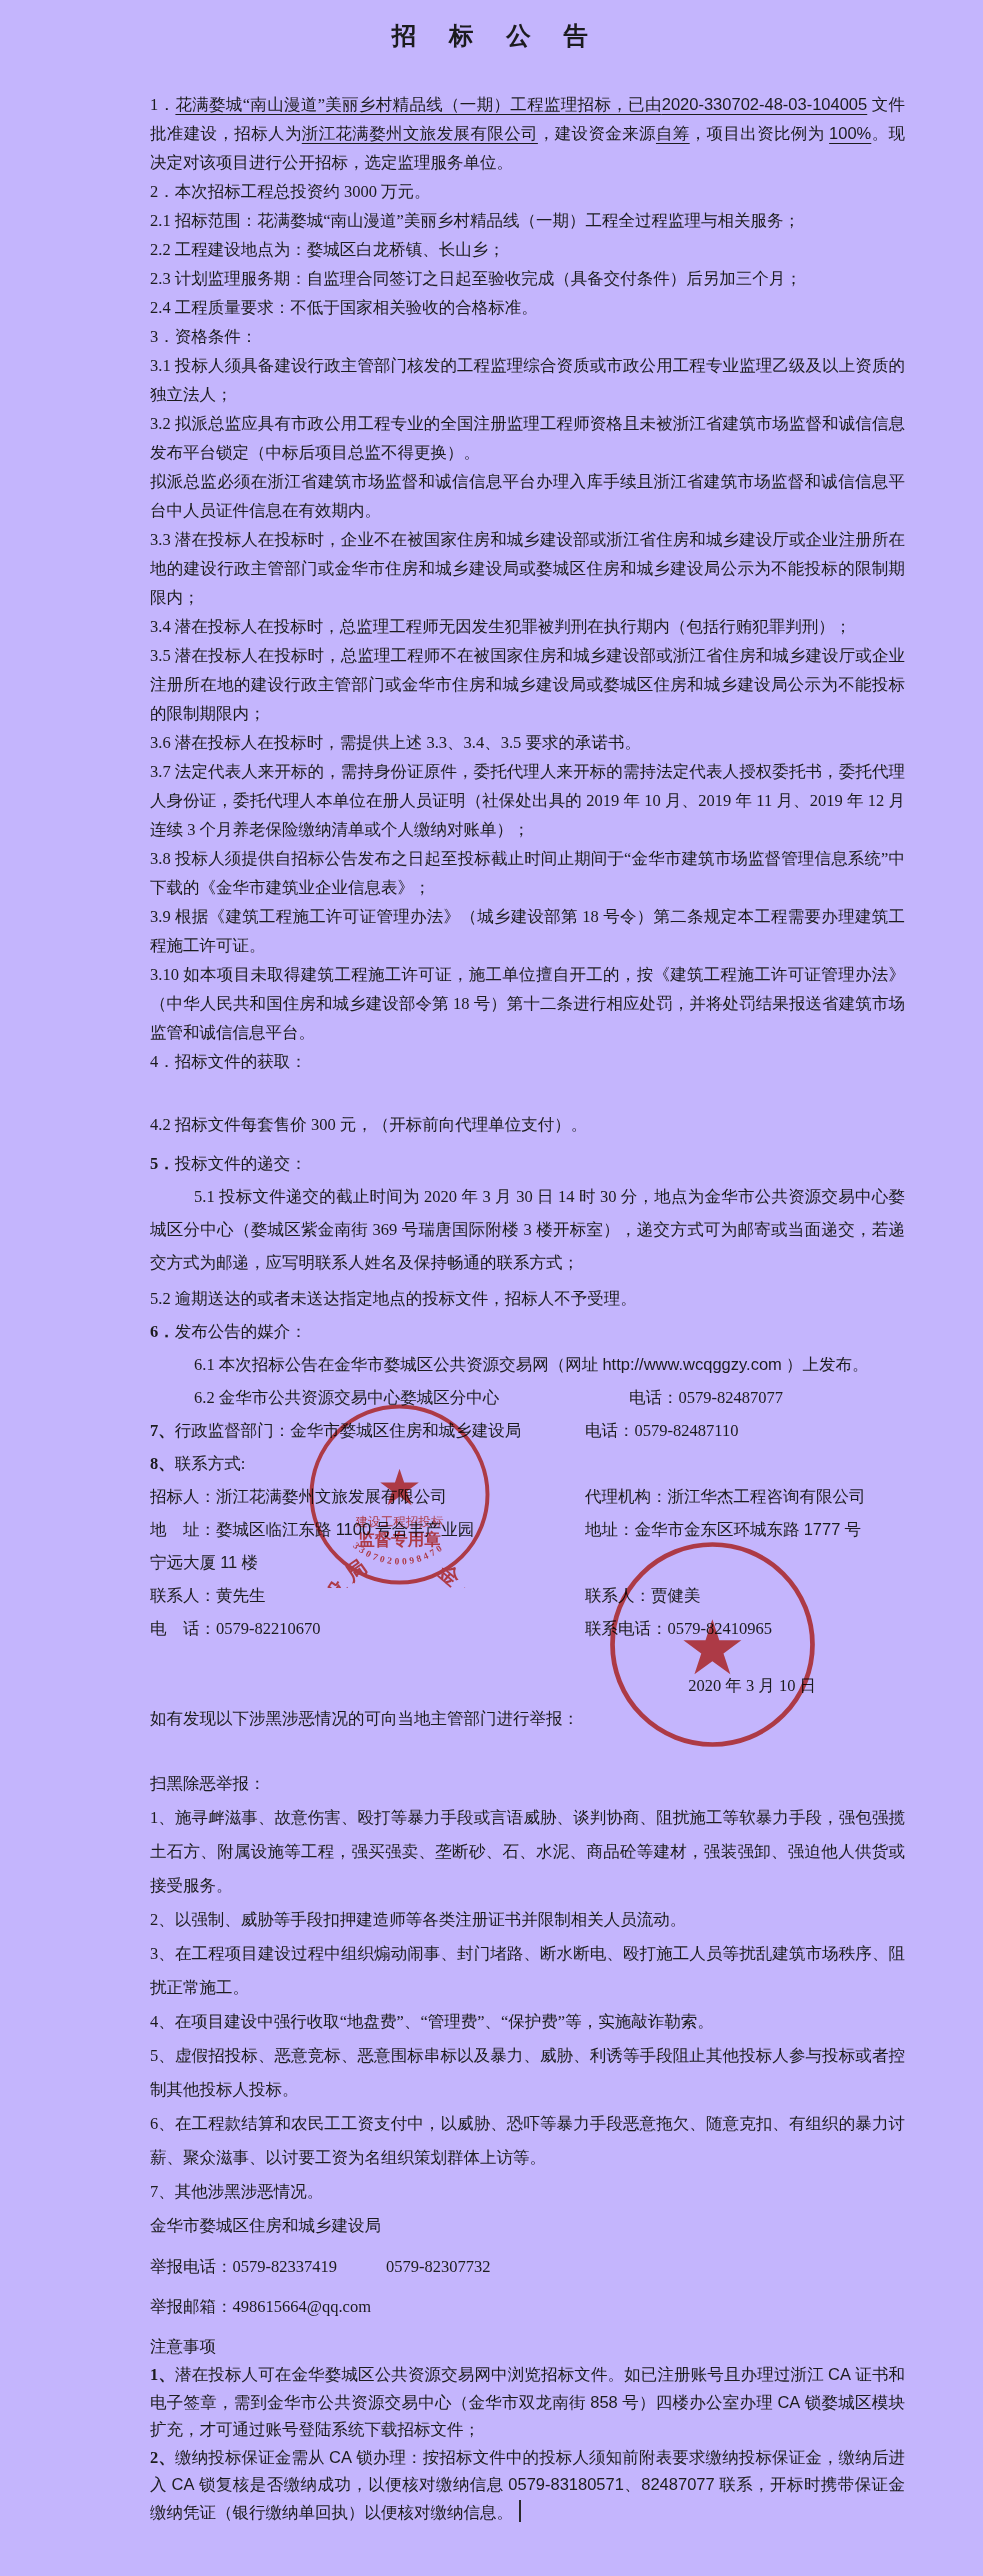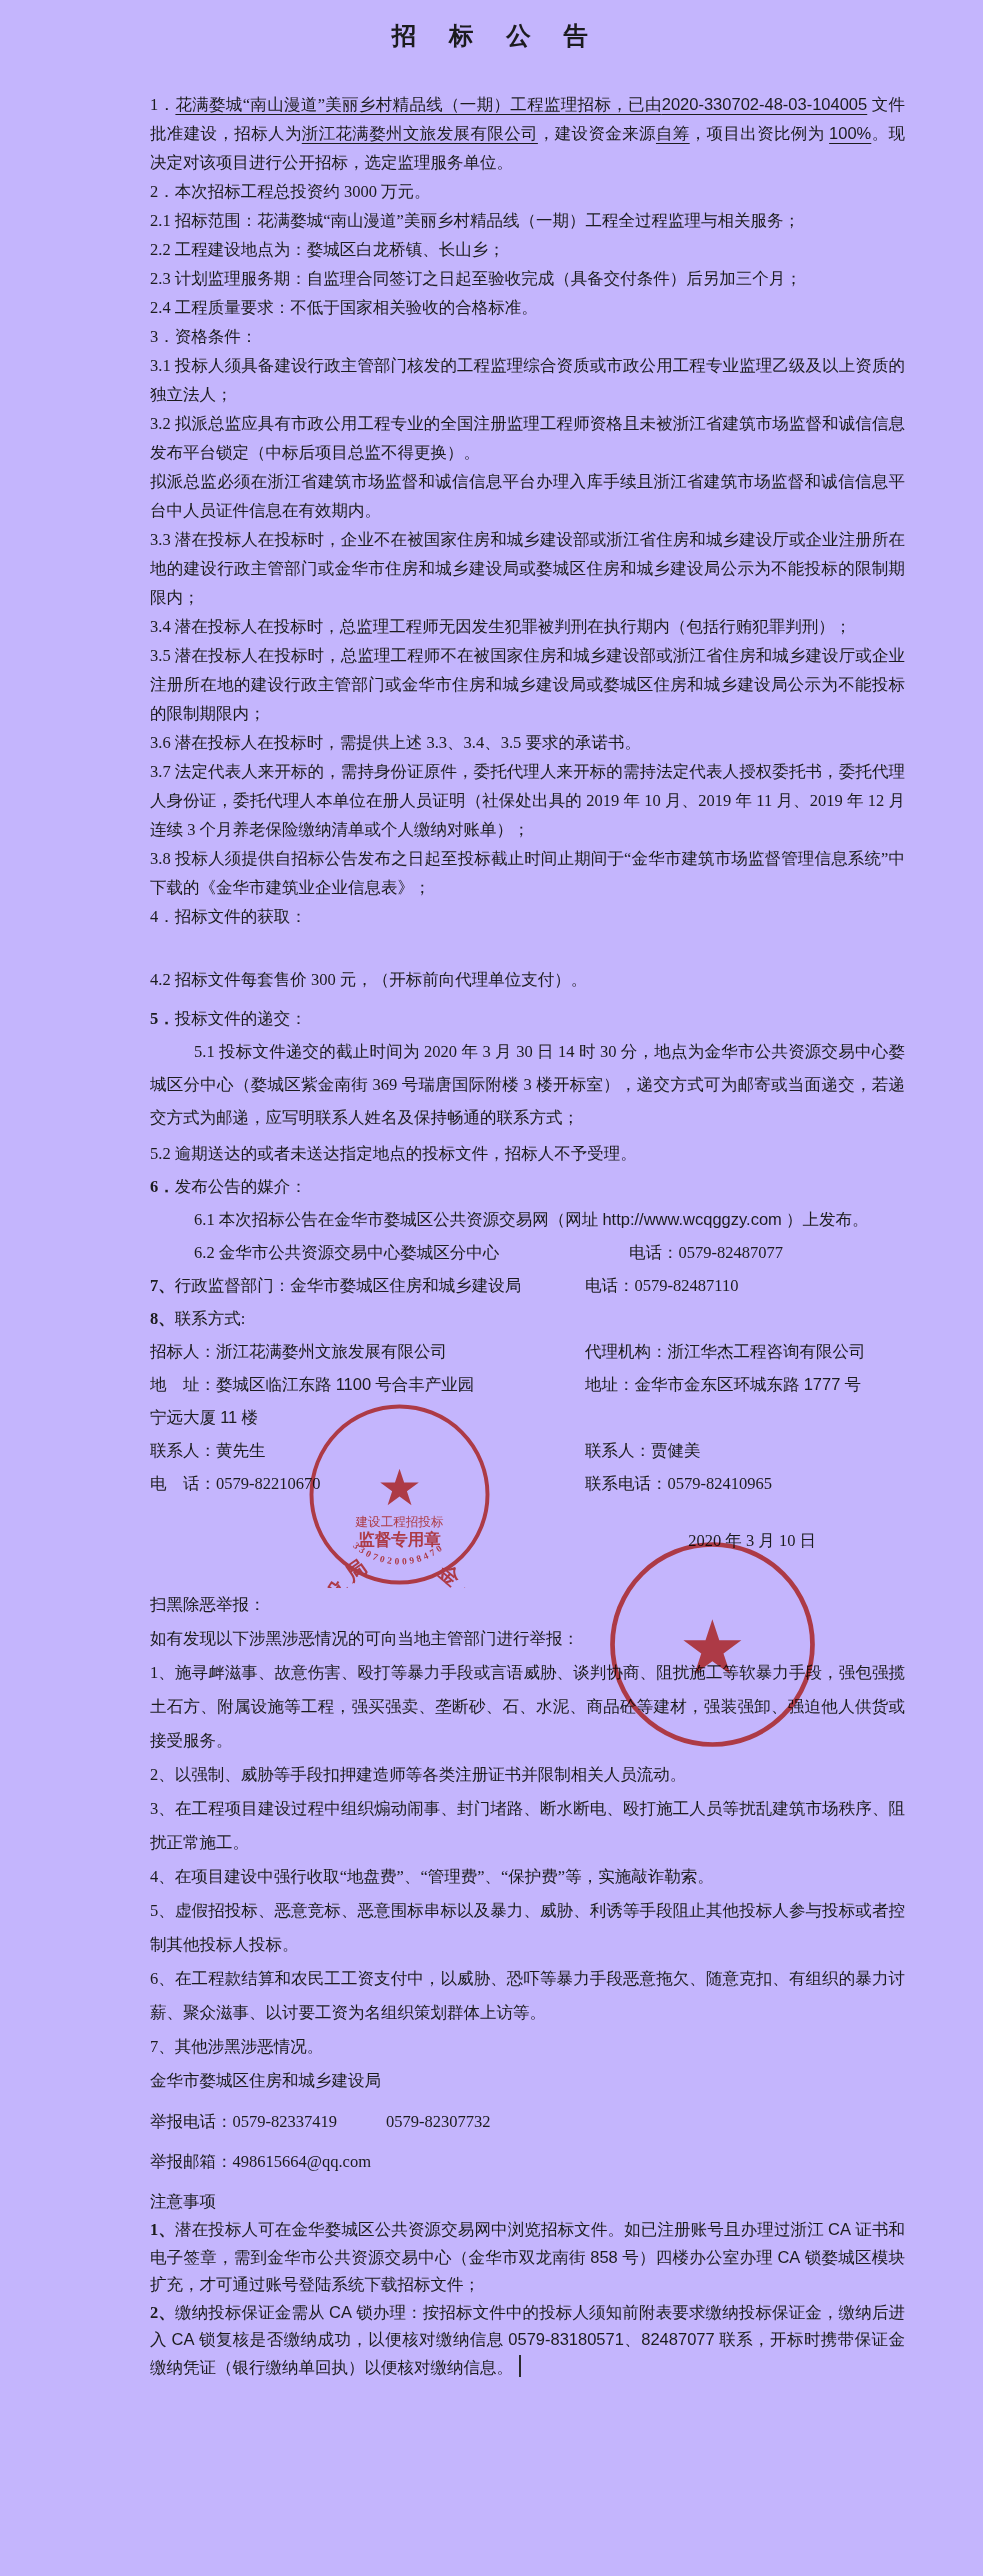--- a/index.html
+++ b/index.html
@@ -49,20 +49,22 @@
         <div class="p0"><span>3．资格条件：</span></div>
         <div class="p0"><span>3.1 投标人须具备建设行政主管部门核发的工程监理综合资质或市政公用工程专业监理乙级及以上资质的独立法人；</span></div>
         <div class="p0"><span>3.2 拟派总监应具有市政公用工程专业的全国注册监理工程师资格且未被浙江省建筑市场监督和诚信信息发布平台锁定（中标后项目总监不得更换）。</span></div>
         <div class="p0"><span>拟派总监必须在浙江省建筑市场监督和诚信信息平台办理入库手续且浙江省建筑市场监督和诚信信息平台中人员证件信息在有效期内。</span></div>
         <div class="p0"><span>3.3 潜在投标人在投标时，企业不在被国家住房和城乡建设部或浙江省住房和城乡建设厅或企业注册所在地的建设行政主管部门或金华市住房和城乡建设局或婺城区住房和城乡建设局公示为不能投标的限制期限内；</span></div>
         <div class="p0"><span>3.4 潜在投标人在投标时，总监理工程师无因发生犯罪被判刑在执行期内（包括行贿犯罪判刑）；</span></div>
         <div class="p0"><span>3.5 潜在投标人在投标时，总监理工程师不在被国家住房和城乡建设部或浙江省住房和城乡建设厅或企业注册所在地的建设行政主管部门或金华市住房和城乡建设局或婺城区住房和城乡建设局公示为不能投标的限制期限内；</span></div>
         <div class="p0"><span>3.6 潜在投标人在投标时，需提供上述 3.3、3.4、3.5 要求的承诺书。</span></div>
         <div class="p0"><span>3.7 法定代表人来开标的，需持身份证原件，委托代理人来开标的需持法定代表人授权委托书，委托代理人身份证，委托代理人本单位在册人员证明（社保处出具的 2019 年 10 月、2019 年 11 月、2019 年 12 月连续 3 个月养老保险缴纳清单或个人缴纳对账单）；</span></div>
         <div class="p0"><span>3.8 投标人须提供自招标公告发布之日起至投标截止时间止期间于“金华市建筑市场监督管理信息系统”中下载的《金华市建筑业企业信息表》；</span></div>
+        <div class="p0"><span>3.9 根据《建筑工程施工许可证管理办法》（城乡建设部第 18 号令）第二条规定本工程需要办理建筑工程施工许可证。</span></div>
+        <div class="p0"><span>3.10 如本项目未取得建筑工程施工许可证，施工单位擅自开工的，按《建筑工程施工许可证管理办法》（中华人民共和国住房和城乡建设部令第 18 号）第十二条进行相应处罚，并将处罚结果报送省建筑市场监管和诚信信息平台。</span></div>
         <div class="p0"><span>4．招标文件的获取：</span></div>
         <div class="p1 mt40"><span>4.2 招标文件每套售价 300 元，（开标前向代理单位支付）。</span></div>
         <div class="p1 mt8"><span class="b">5．</span><span>投标文件的递交：</span></div>
         <div class="p1 ind"><span>5.1 投标文件递交的截止时间为 2020 年 3 月 30 日 14 时 30 分，地点为金华市公共资源交易中心婺城区分中心（婺城区紫金南街 369 号瑞唐国际附楼 3 楼开标室），递交方式可为邮寄或当面递交，若递交方式为邮递，应写明联系人姓名及保持畅通的联系方式；</span></div>
         <div class="p1 mt4"><span>5.2 逾期送达的或者未送达指定地点的投标文件，招标人不予受理。</span></div>
         <div class="p1"><span class="b">6．</span><span>发布公告的媒介：</span></div>
         <div class="p1 ind"><span>6.1 本次招标公告在金华市婺城区公共资源交易网（网址 </span><span class="bs">http://www.wcqggzy.com</span><span> ）上发布。</span></div>
         <div class="row p1">
           <div class="cl ind56"><span>6.2 金华市公共资源交易中心婺城区分中心</span></div>
           <div class="cr"><span>电话：0579-82487077</span></div>
@@ -86,22 +88,22 @@
         </div>
         <div class="row p1">
           <div class="cl "><span>联系人：黄先生</span></div>
           <div class="cr"><span>联系人：贾健美</span></div>
         </div>
         <div class="row p1">
           <div class="cl "><span>电　话：0579-82210670</span></div>
           <div class="cr"><span>联系电话：0579-82410965</span></div>
         </div>
         <div class="p1 date mt30"><span>2020 年 3 月 10 日</span></div>
+        <div class="blk"><span>如有发现以下涉黑涉恶情况的可向当地主管部门进行举报：</span></div>
         <div class="blk mt40"><span>扫黑除恶举报：</span></div>
-        <div class="blk"><span>如有发现以下涉黑涉恶情况的可向当地主管部门进行举报：</span></div>
         <div class="blk"><span>1、施寻衅滋事、故意伤害、殴打等暴力手段或言语威胁、谈判协商、阻扰施工等软暴力手段，强包强揽土石方、附属设施等工程，强买强卖、垄断砂、石、水泥、商品砼等建材，强装强卸、强迫他人供货或接受服务。</span></div>
         <div class="blk"><span>2、以强制、威胁等手段扣押建造师等各类注册证书并限制相关人员流动。</span></div>
         <div class="blk"><span>3、在工程项目建设过程中组织煽动闹事、封门堵路、断水断电、殴打施工人员等扰乱建筑市场秩序、阻扰正常施工。</span></div>
         <div class="blk"><span>4、在项目建设中强行收取“地盘费”、“管理费”、“保护费”等，实施敲诈勒索。</span></div>
         <div class="blk"><span>5、虚假招投标、恶意竞标、恶意围标串标以及暴力、威胁、利诱等手段阻止其他投标人参与投标或者控制其他投标人投标。</span></div>
         <div class="blk"><span>6、在工程款结算和农民工工资支付中，以威胁、恐吓等暴力手段恶意拖欠、随意克扣、有组织的暴力讨薪、聚众滋事、以讨要工资为名组织策划群体上访等。</span></div>
         <div class="blk"><span>7、其他涉黑涉恶情况。</span></div>
         <div class="blk"><span>金华市婺城区住房和城乡建设局</span></div>
         <div class="blk mt8"><span>举报电话：0579-82337419</span><span class="sp">0579-82307732</span></div>
         <div class="blk mt8"><span>举报邮箱：498615664@qq.com</span></div>

